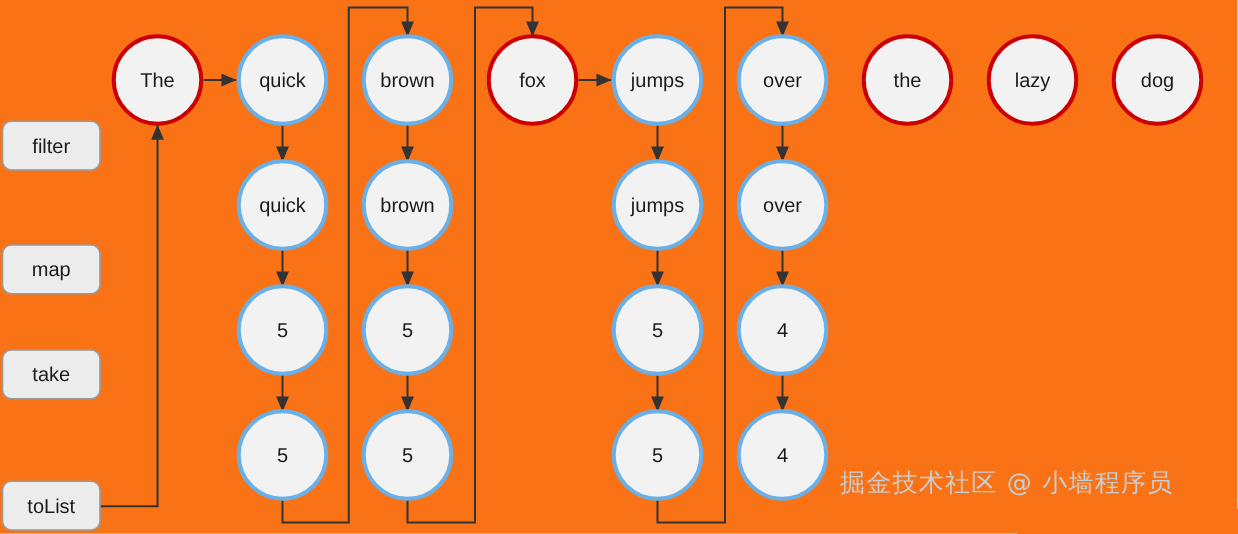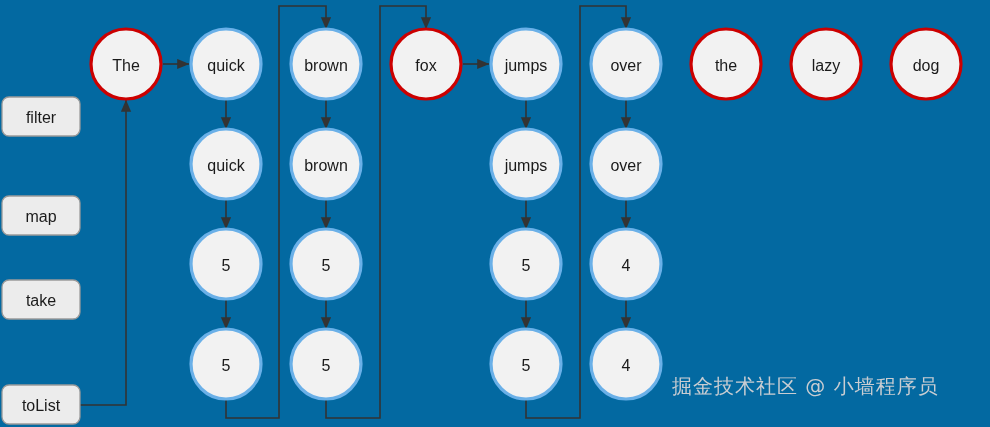--- a/index.html
+++ b/index.html
@@ -7,21 +7,21 @@
     padding: 0;
     background: #ffffff;
   }
   body {
     font-family: "Liberation Sans", sans-serif;
   }
   #stage {
     position: relative;
     width: 990px;
     height: 427px;
-    background: #0369a1;
+    background: #f97316;
     overflow: hidden;
   }
   svg#diagram {
     position: absolute;
     left: 0;
     top: 0;
     width: 990px;
     height: 427px;
     display: block;
   }

